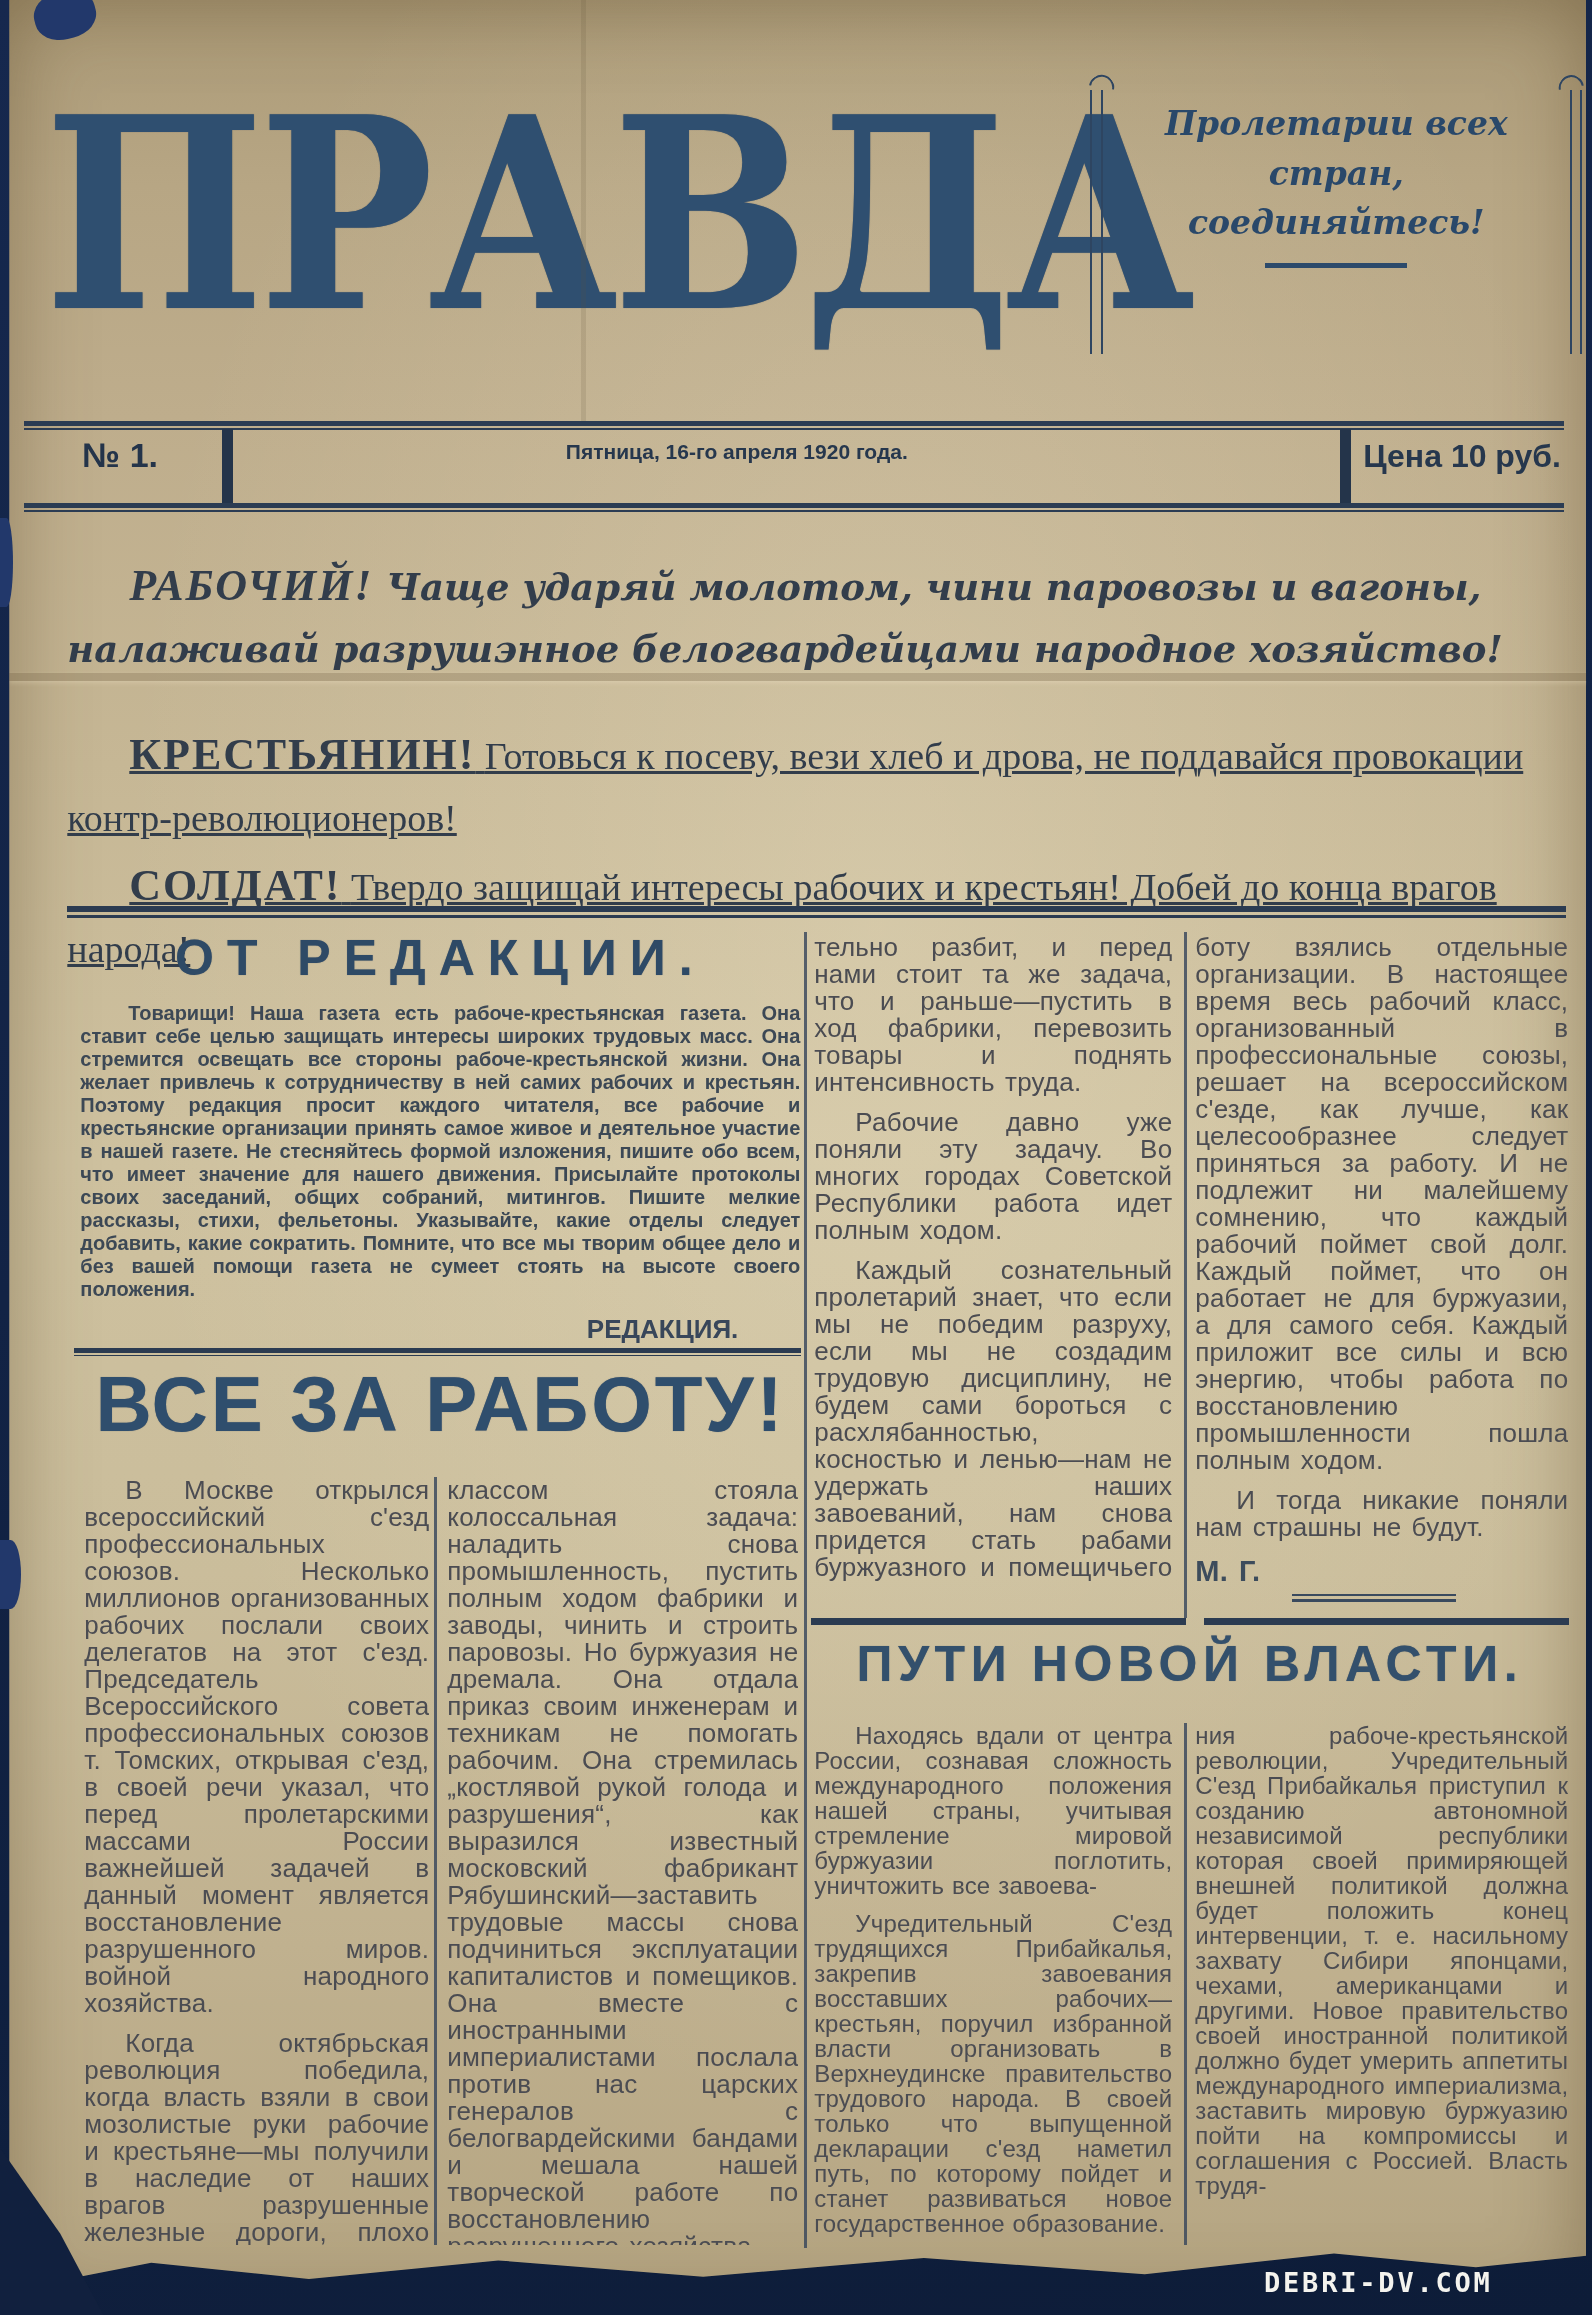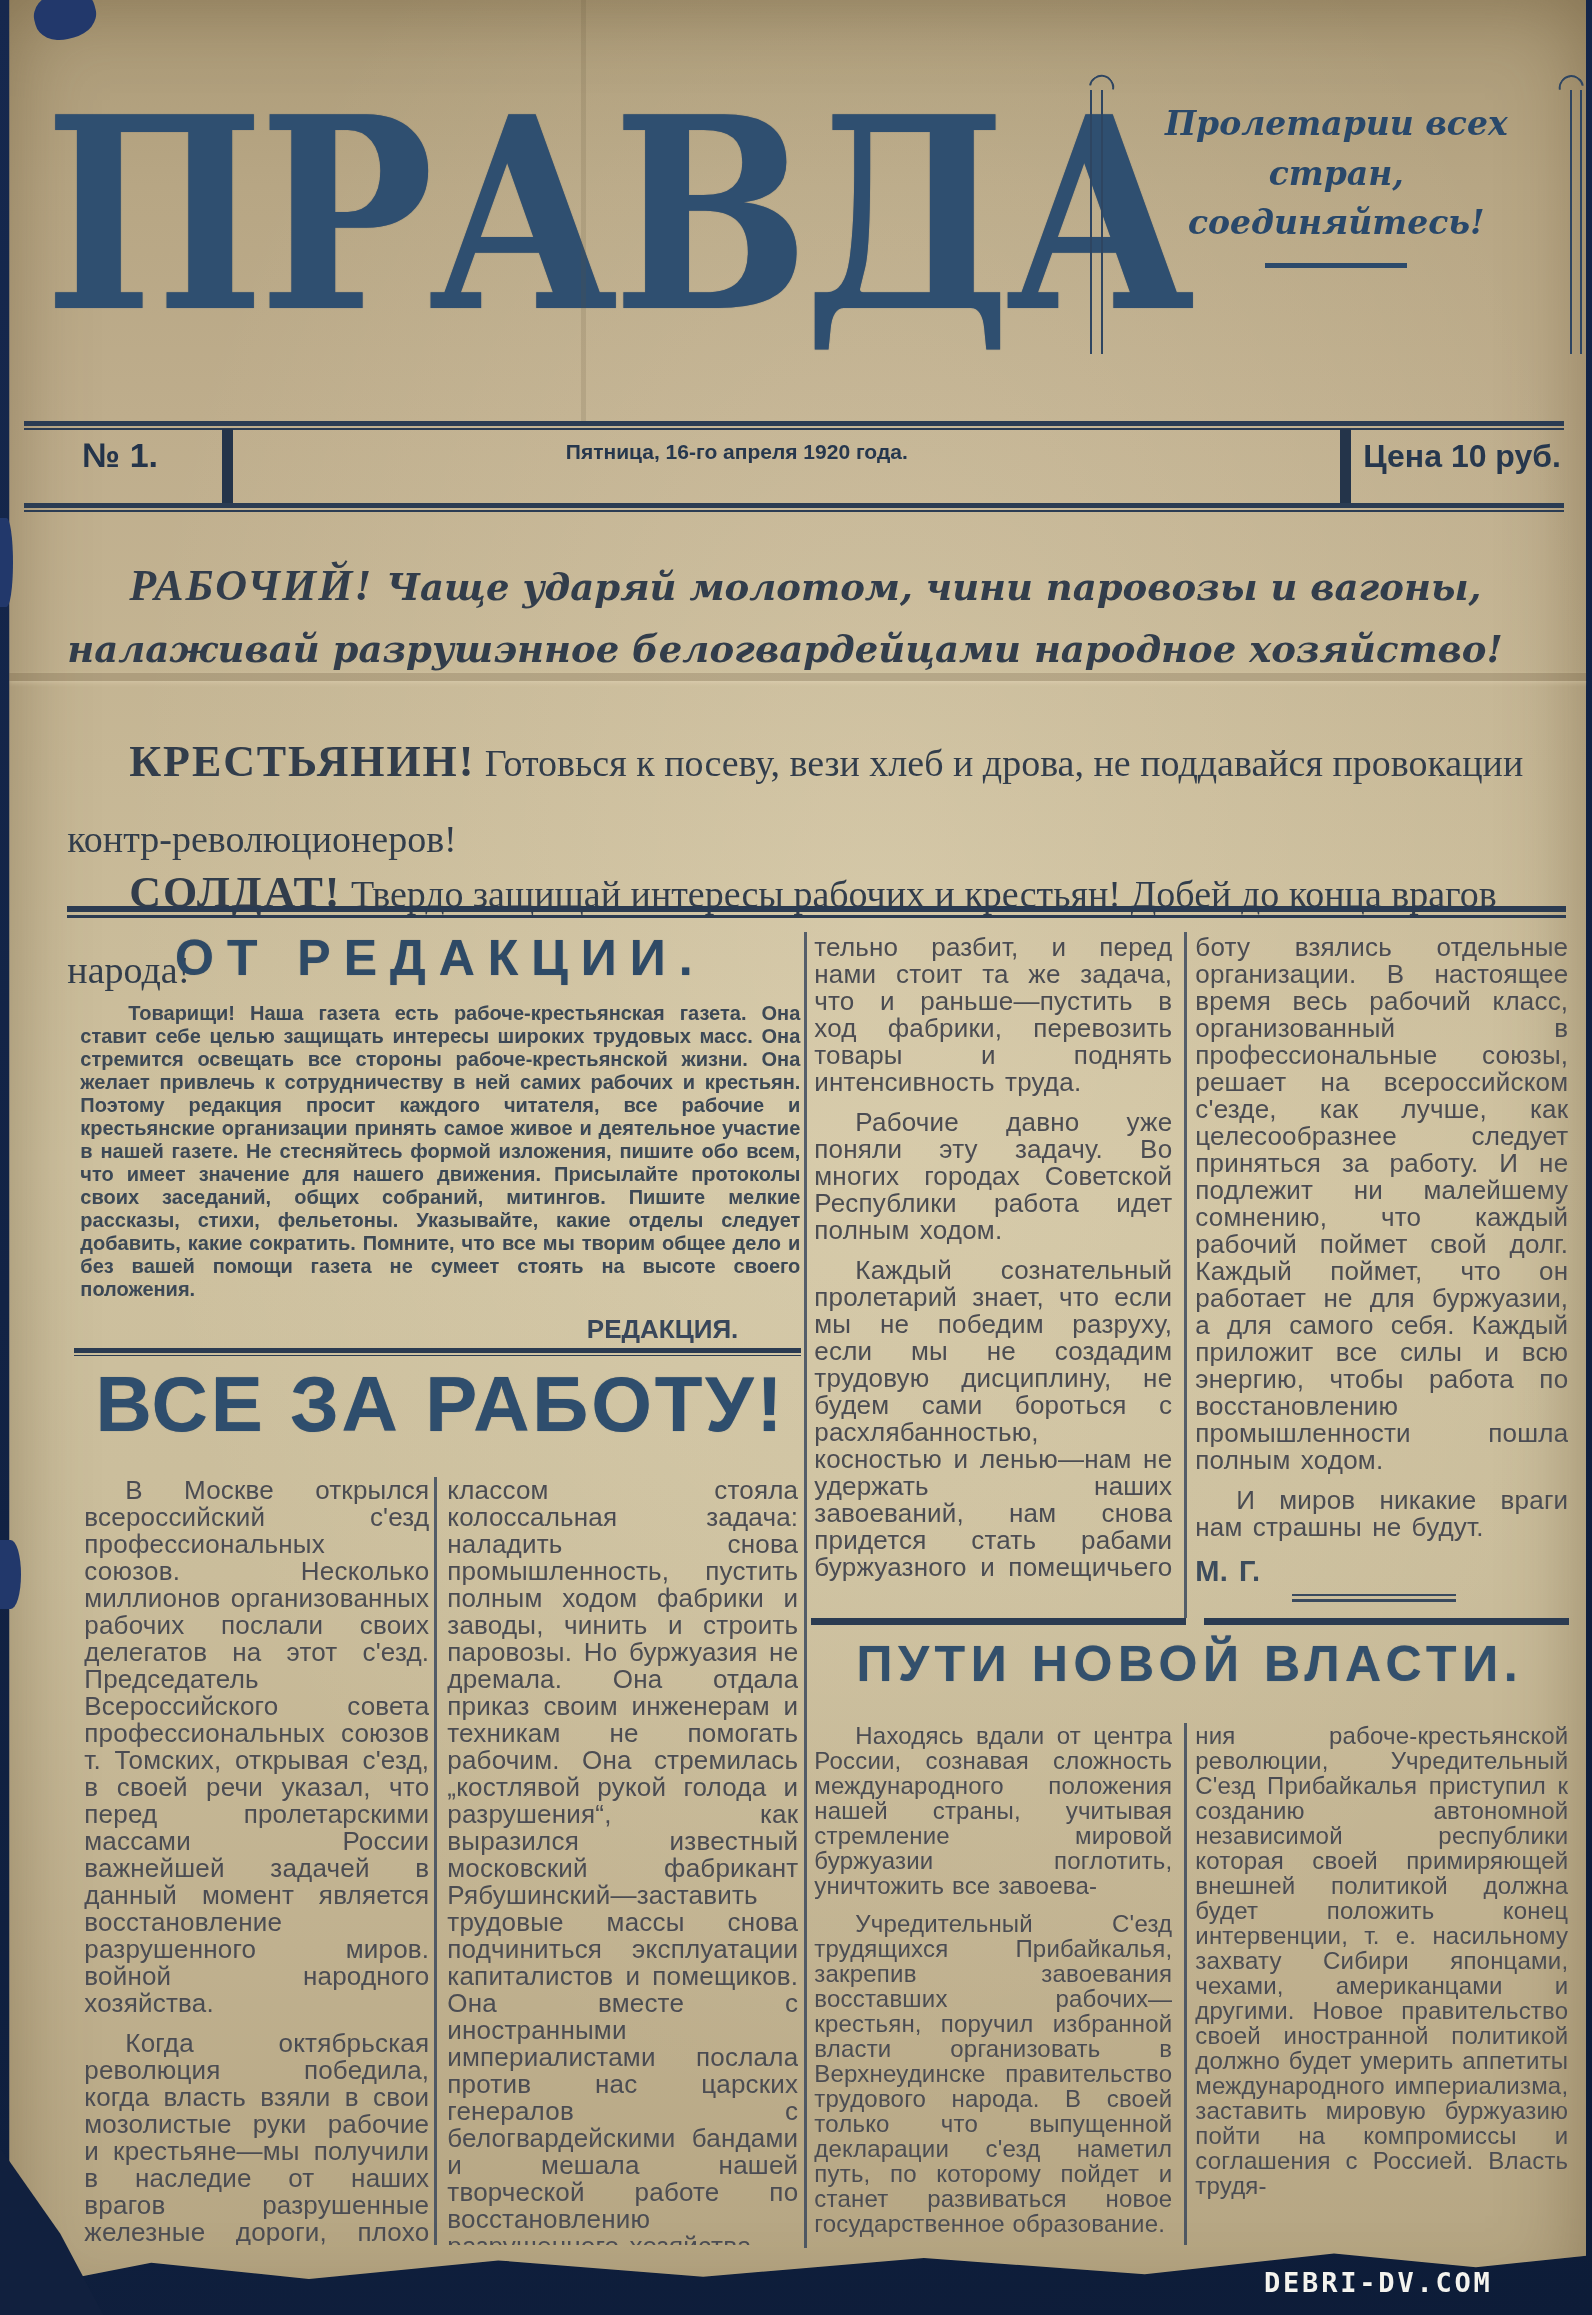--- a/index.html
+++ b/index.html
@@ -40,21 +40,21 @@
   .issue{left:73px;top:436px;font-size:34px;font-weight:700;color:#24344a;}
   .dl-bar{top:429px;width:10.3px;height:75px;background:#24344a;}
   .bar-l{left:213px;} .bar-r{left:1331px;}
   .date{left:280px;top:440px;width:895px;text-align:center;font-size:21px;font-weight:700;color:#26374d;}
   .price{left:1354px;top:438px;width:214px;font-size:32px;font-weight:700;color:#26374d;}
 
   
   .appeal{left:58px;width:1484px;text-indent:62px;color:#323d4b;}
   .appeal .lead{font-family:"Liberation Serif",serif;font-weight:700;font-size:44px;letter-spacing:1.9px;}
   .a1{top:518px;font-family:"DejaVu Serif",serif;font-style:italic;font-weight:700;font-size:37px;line-height:62px;}
-  .a2,.a3{font-family:"Liberation Serif",serif;font-size:38px;line-height:76px;}
+  .a2,.a3{font-family:"Liberation Serif",serif;font-size:38px;line-height:62px;text-decoration:underline;}
   .a2{top:686px;} .a3{top:817px;}
   .rule-heavy{left:58px;top:906px;width:1499px;height:15px;
               background:linear-gradient(#2b3b51 0,#2b3b51 6.5px,transparent 6.5px,transparent 9.3px,#2b3b51 9.3px,#2b3b51 12px,transparent 12px);}
 
   
   h2{margin:0;font-family:Liberation Sans, sans-serif;font-weight:700;text-align:center;}
 
   
   .editorial{left:71px;top:929px;width:720px;}
   .editorial h2{font-size:50px;letter-spacing:13px;color:#2e4a66;}
@@ -159,21 +159,21 @@
       <p>Но мощными ударами нашей рабоче-крестьянской армии враг оконча-</p>
     </div>
     <div class="abs col wcol3">
       <p class="cont">тельно разбит, и перед нами стоит та же задача, что и раньше—пустить в ход фабрики, перевозить товары и поднять интенсивность труда.</p>
       <p>Рабочие давно уже поняли эту задачу. Во многих городах Советской Республики работа идет полным ходом.</p>
       <p>Каждый сознательный пролетарий знает, что если мы не победим разруху, если мы не создадим трудовую дисциплину, не будем сами бороться с расхлябанностью, косностью и ленью—нам не удержать наших завоеваний, нам снова придется стать рабами буржуазного и помещичьего строя.</p>
       <p>До сих пор за эту ра-</p>
     </div>
     <div class="abs col wcol4">
       <p class="cont">боту взялись отдельные организации. В настоящее время весь рабочий класс, организованный в профессиональные союзы, решает на всероссийском с'езде, как лучше, как целесообразнее следует приняться за работу. И не подлежит ни малейшему сомнению, что каждый рабочий поймет свой долг. Каждый поймет, что он работает не для буржуазии, а для самого себя. Каждый приложит все силы и всю энергию, чтобы работа по восстановлению промышленности пошла полным ходом.</p>
-      <p>И миров никакие враги нам страшны не будут.</p>
+      <p>И тогда никакие поняли нам страшны не будут.</p>
       <div class="work-sig">М. Г.</div>
       <div class="sig-rule"></div>
     </div>
 
     <div class="abs rule-pw-l"></div>
     <div class="abs rule-pw-r"></div>
     <h2 class="abs power-title bleed">ПУТИ НОВОЙ ВЛАСТИ.</h2>
     <div class="abs col pcol pcol1">
       <p>Находясь вдали от центра России, сознавая сложность международного положения нашей страны, учитывая стремление мировой буржуазии поглотить, уничтожить все завоева-</p>
       <p>Учредительный С'езд трудящихся Прибайкалья, закрепив завоевания восставших рабочих—крестьян, поручил избранной власти организовать в Верхнеудинске правительство трудового народа. В своей только что выпущенной декларации с'езд наметил путь, по которому пойдет и станет развиваться новое государственное образование.</p>

